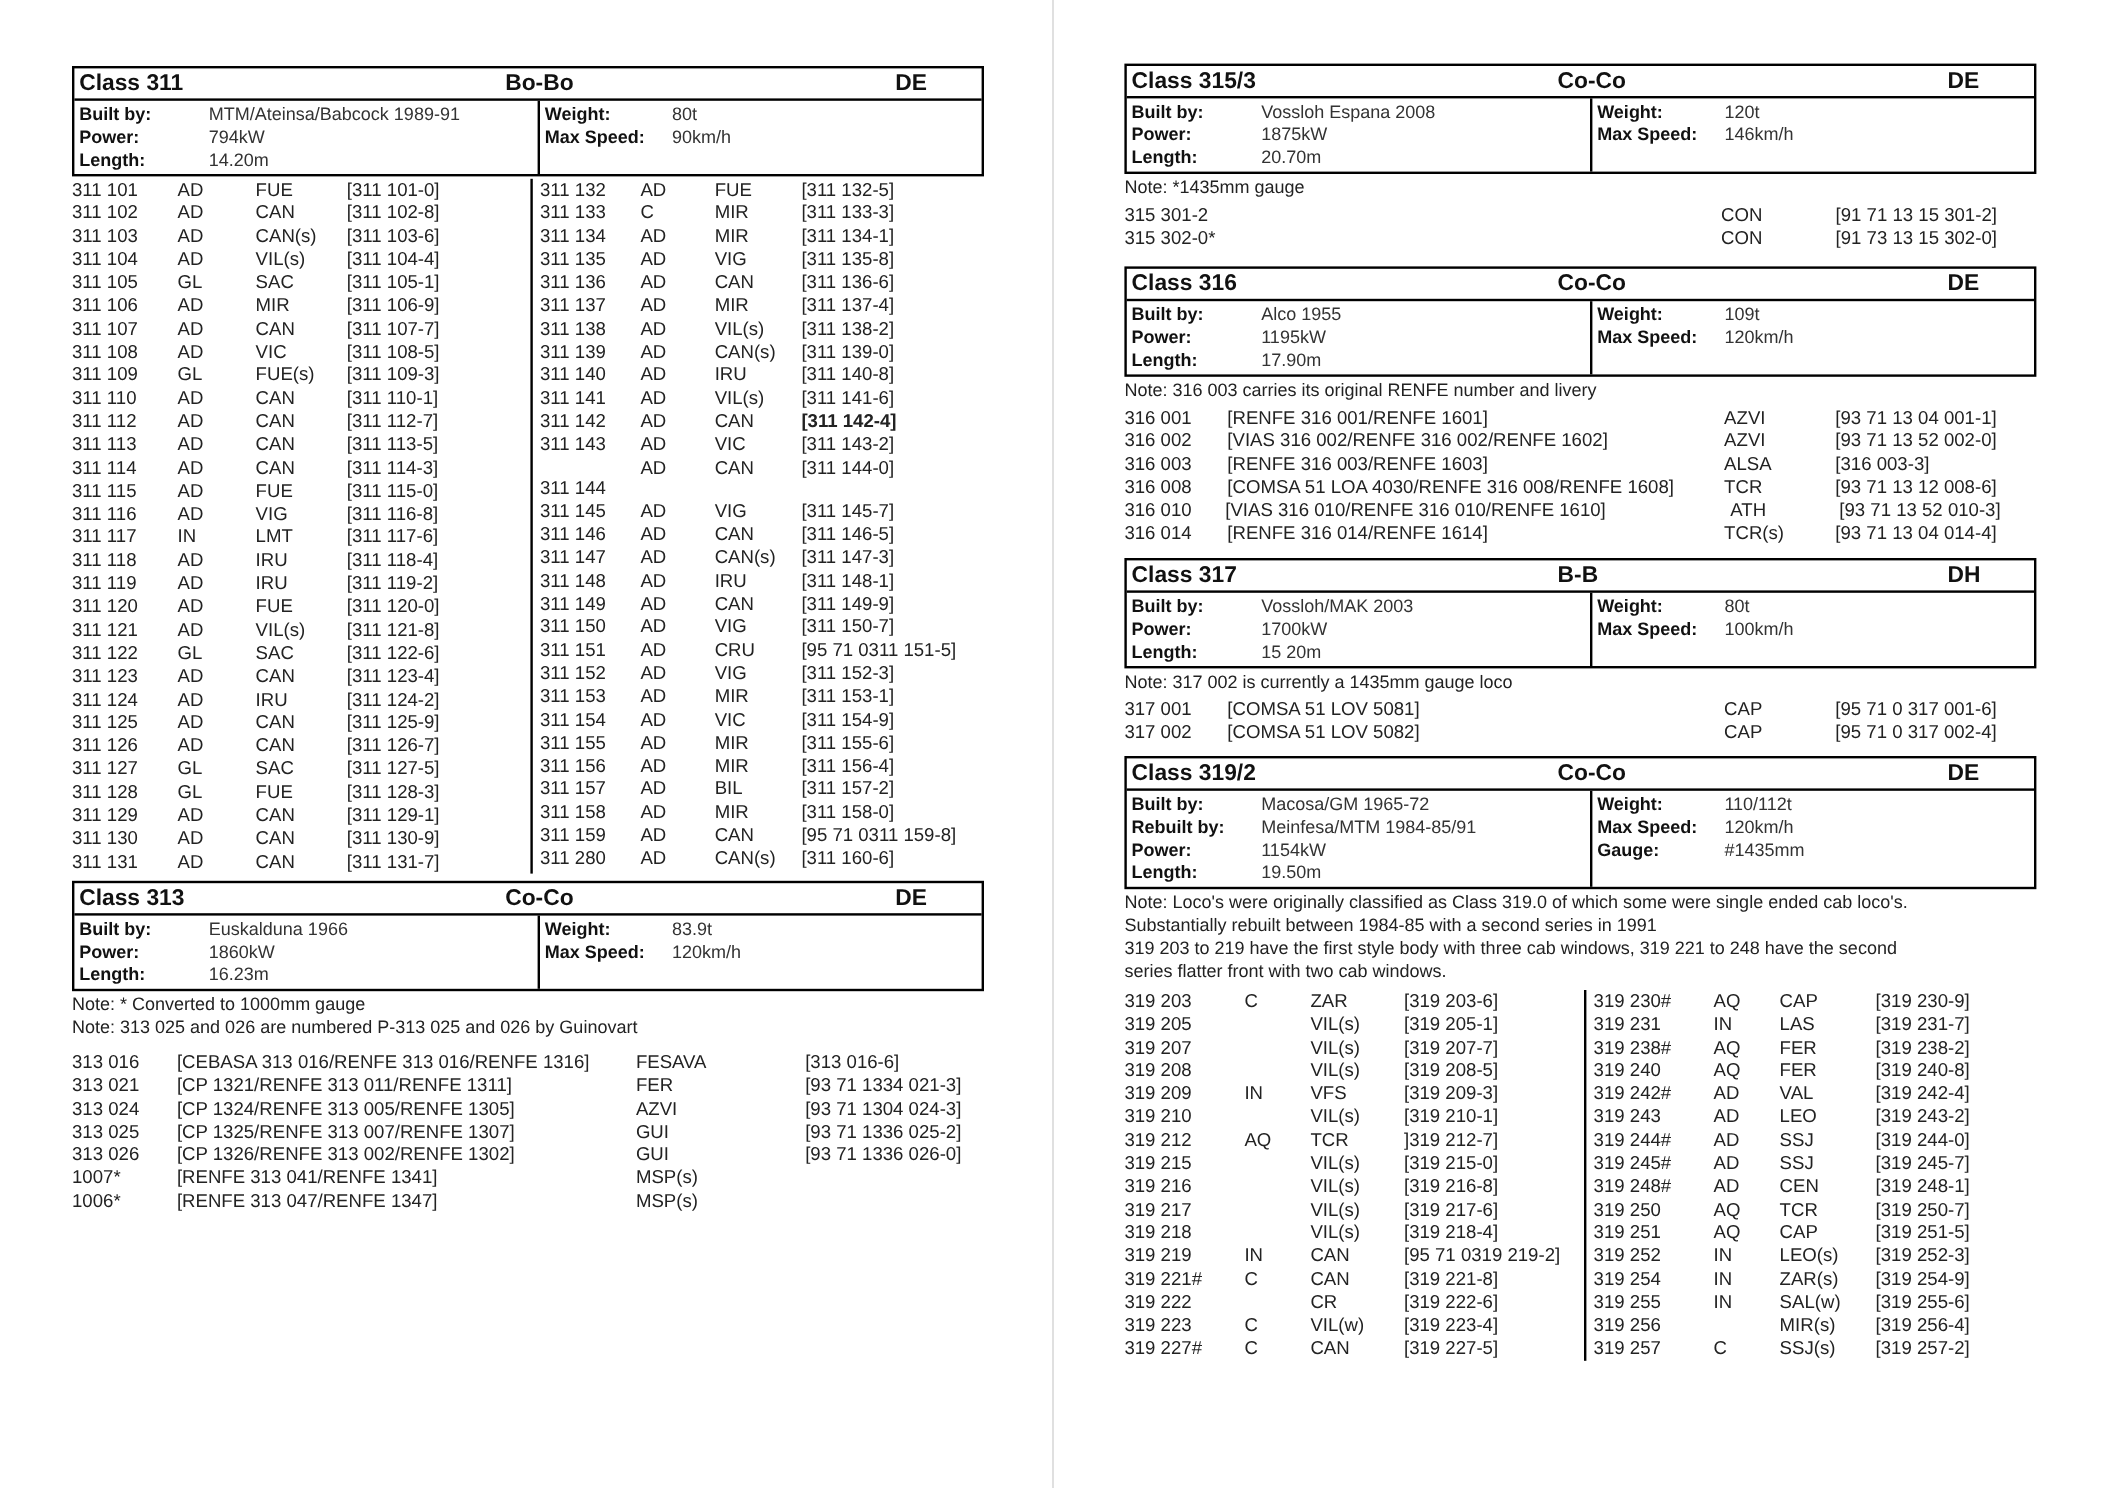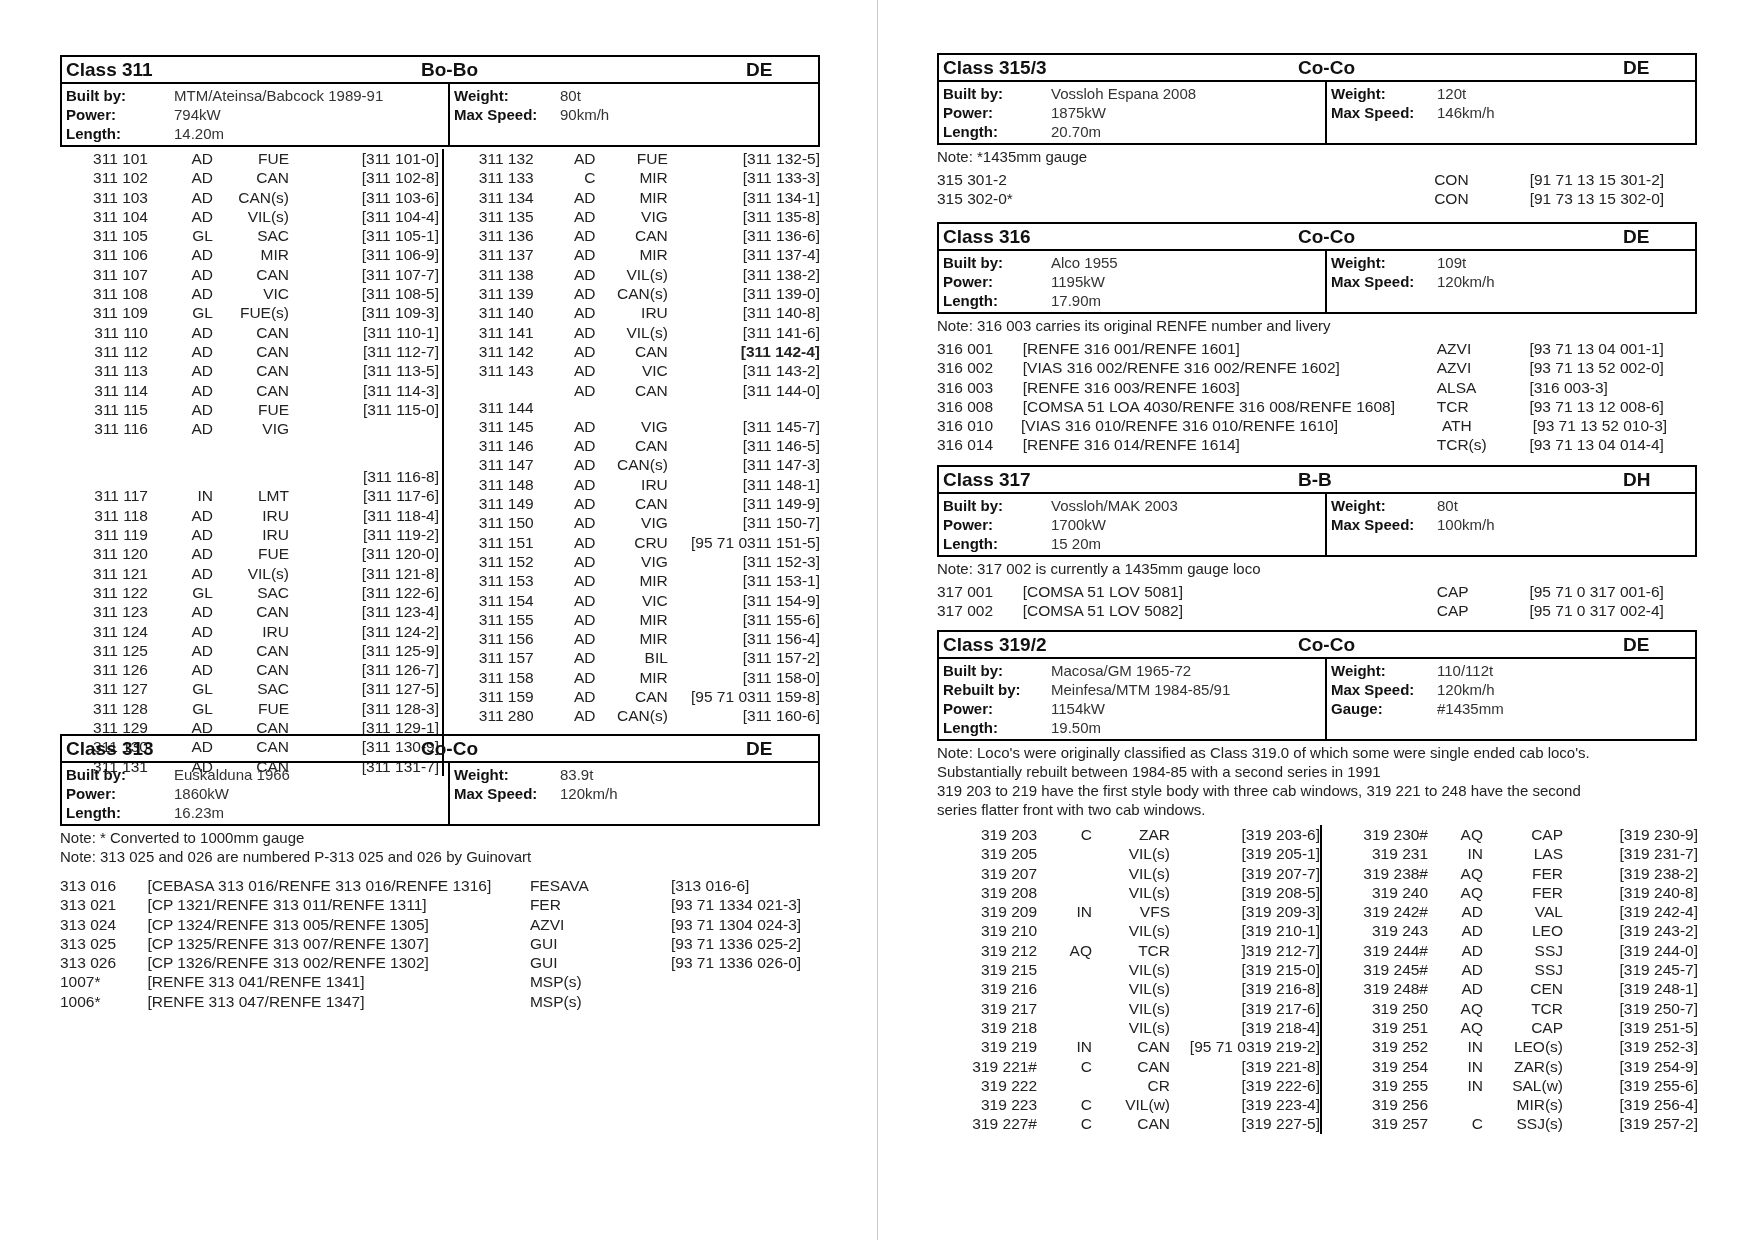--- a/index.html
+++ b/index.html
@@ -19,21 +19,21 @@
   .hdr .spec .col.l{width:378px;border-right:2px solid #000;}
   .hdr .spec .col.r{flex:1;}
   .kv{display:flex;}
   .kv .k{font-weight:bold;width:108px;}
   .kv .v{color:#333;}
   .hdr .spec .col.r .kv .k{width:106px;}
   .note{font-size:15px;line-height:19px;color:#222;}
   .rows{font-size:15.5px;line-height:19.3px;color:#222;}
   .row{display:flex;white-space:nowrap;}
   .c{display:inline-block;}
-  .grid2{display:flex;text-align:right;}
+  .grid2{display:flex;}
   .grid2 .half{width:384px;}
   .grid2 .half.r{border-left:2px solid #000;padding-left:6px;width:370px;}
   .footer{position:absolute;top:1252px;font-size:15px;color:#15803d;}
 </style>
 </head>
 <body>
 
 <div class="page left">
 
   <div class="section" style="top:55px;">
@@ -153,21 +153,21 @@
           <div class="row">
             <span class="c" style="width: 88px;">311 115</span>
             <span class="c" style="width: 65px;">AD</span>
             <span class="c" style="width: 76px;">FUE</span>
             <span class="c" style="width: 150px;">[311 115-0]</span>
           </div>
           <div class="row">
             <span class="c" style="width: 88px;">311 116</span>
             <span class="c" style="width: 65px;">AD</span>
             <span class="c" style="width: 76px;">VIG</span>
-            <span class="c" style="width: 150px; margin-top: 48px;">[311 116-8]</span>
+            <span class="c" style="width: 150px;">[311 116-8]</span>
           </div>
           <div class="row">
             <span class="c" style="width: 88px;">311 117</span>
             <span class="c" style="width: 65px;">IN</span>
             <span class="c" style="width: 76px;">LMT</span>
             <span class="c" style="width: 150px;">[311 117-6]</span>
           </div>
           <div class="row">
             <span class="c" style="width: 88px;">311 118</span>
             <span class="c" style="width: 65px;">AD</span>

